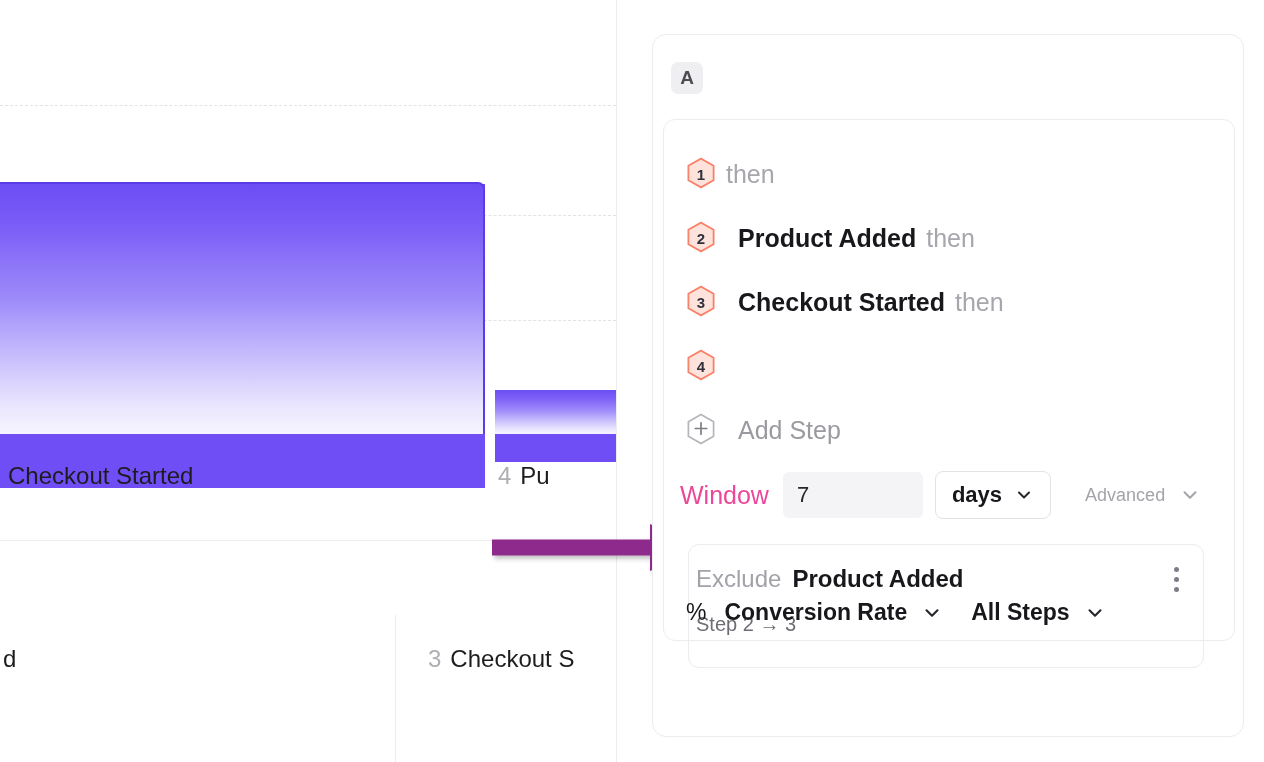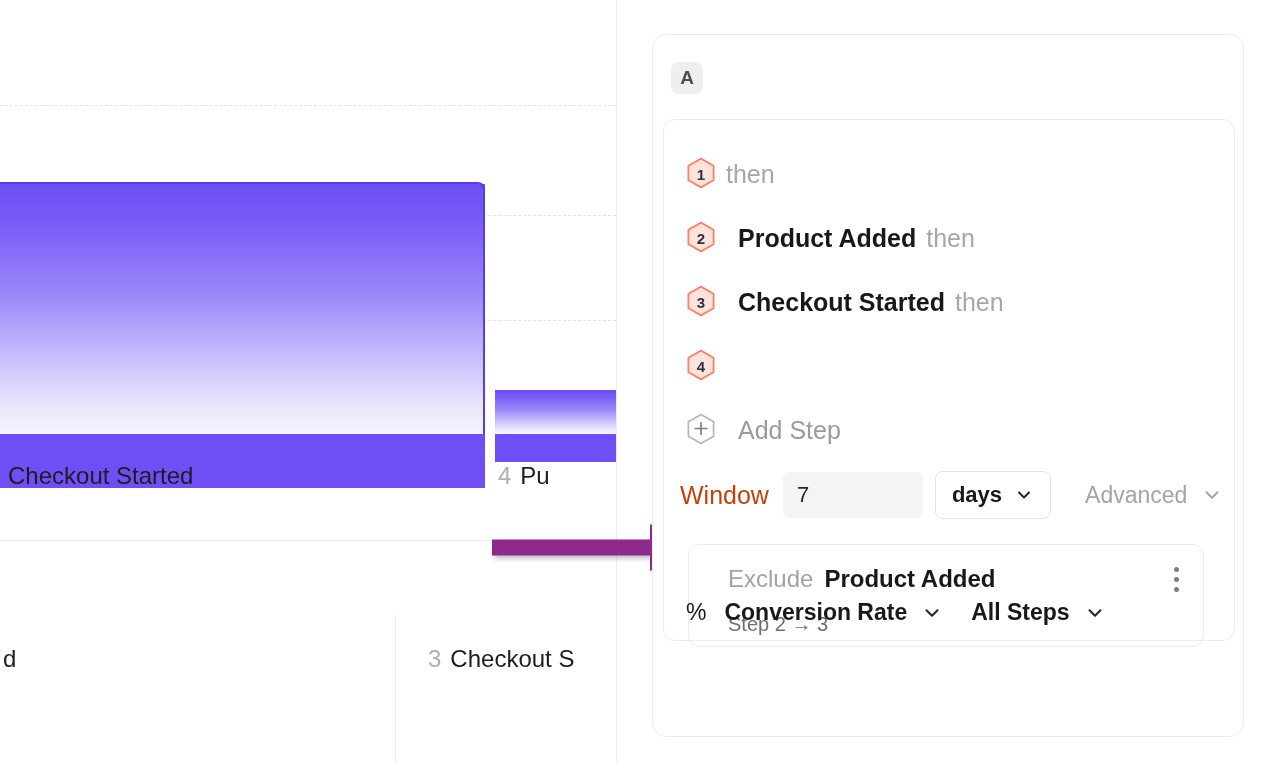--- a/index.html
+++ b/index.html
@@ -105,43 +105,43 @@
   }
   .hex svg { position:absolute; left:0; top:0; }
   .hex .hex-num {
     position:relative; font-size:15px; font-weight:700; color:#30303a; line-height:1;
   }
   .step-label { margin-left:22px; font-size:25px; font-weight:700; color:#18181c; white-space:nowrap; }
   .step-then { margin-left:10px; font-size:25px; font-weight:400; color:#a6a6ad; }
   .add-step-label { margin-left:22px; font-size:25px; color:#9a9aa1; font-weight:400; }
 
   #window-row { display:flex; align-items:center; height:62px; padding-left:4px; margin-top:2px; }
-  #window-label { font-size:25px; color:#c2410c; font-weight:400; margin-left:12px; }
+  #window-label { font-size:25px; color:#ec4899; font-weight:400; margin-left:12px; }
   #window-input {
     margin-left:14px; width:140px; height:46px;
     background:#f4f4f6; border:none; border-radius:6px;
     font-size:22px; color:#26262b; padding:0 14px;
     font-family:"Liberation Sans",sans-serif;
   }
   #window-unit {
     margin-left:12px; height:48px; min-width:112px;
     border:1px solid #e3e3e6; border-radius:8px;
     display:flex; align-items:center; justify-content:center; gap:12px;
     font-size:22px; color:#18181c; font-weight:700;
     padding:0 16px;
   }
   #advanced-btn {
-    margin-left:34px; display:flex; align-items:center; gap:14px;
-    font-size:23px; color:#a3a3a9;
+    margin-left:34px; display:flex; align-items:flex-end; gap:14px;
+    font-size:18px; color:#a3a3a9;
   }
 
   #exclude-card {
     margin:18px 30px 0 24px;
     border:1px solid #ececee; border-radius:11px;
-    height:103px; padding:20px 20px 0 39px;
+    height:124px; padding:20px 20px 0 7px;
     position:relative;
   }
   #exclude-top { display:flex; align-items:center; }
   #exclude-word { font-size:24px; color:#a2a2a9; font-weight:400; }
   #exclude-event { font-size:24px; color:#18181c; font-weight:700; margin-left:11px; }
   #kebab { position:absolute; right:24px; top:22px; display:flex; flex-direction:column; gap:5px; align-items:center; }
   #kebab i { width:5px; height:5px; border-radius:50%; background:#7d7d85; display:block; }
   #exclude-sub { margin-top:20px; font-size:20px; color:#6d6d75; }
 
   #footer-row {

